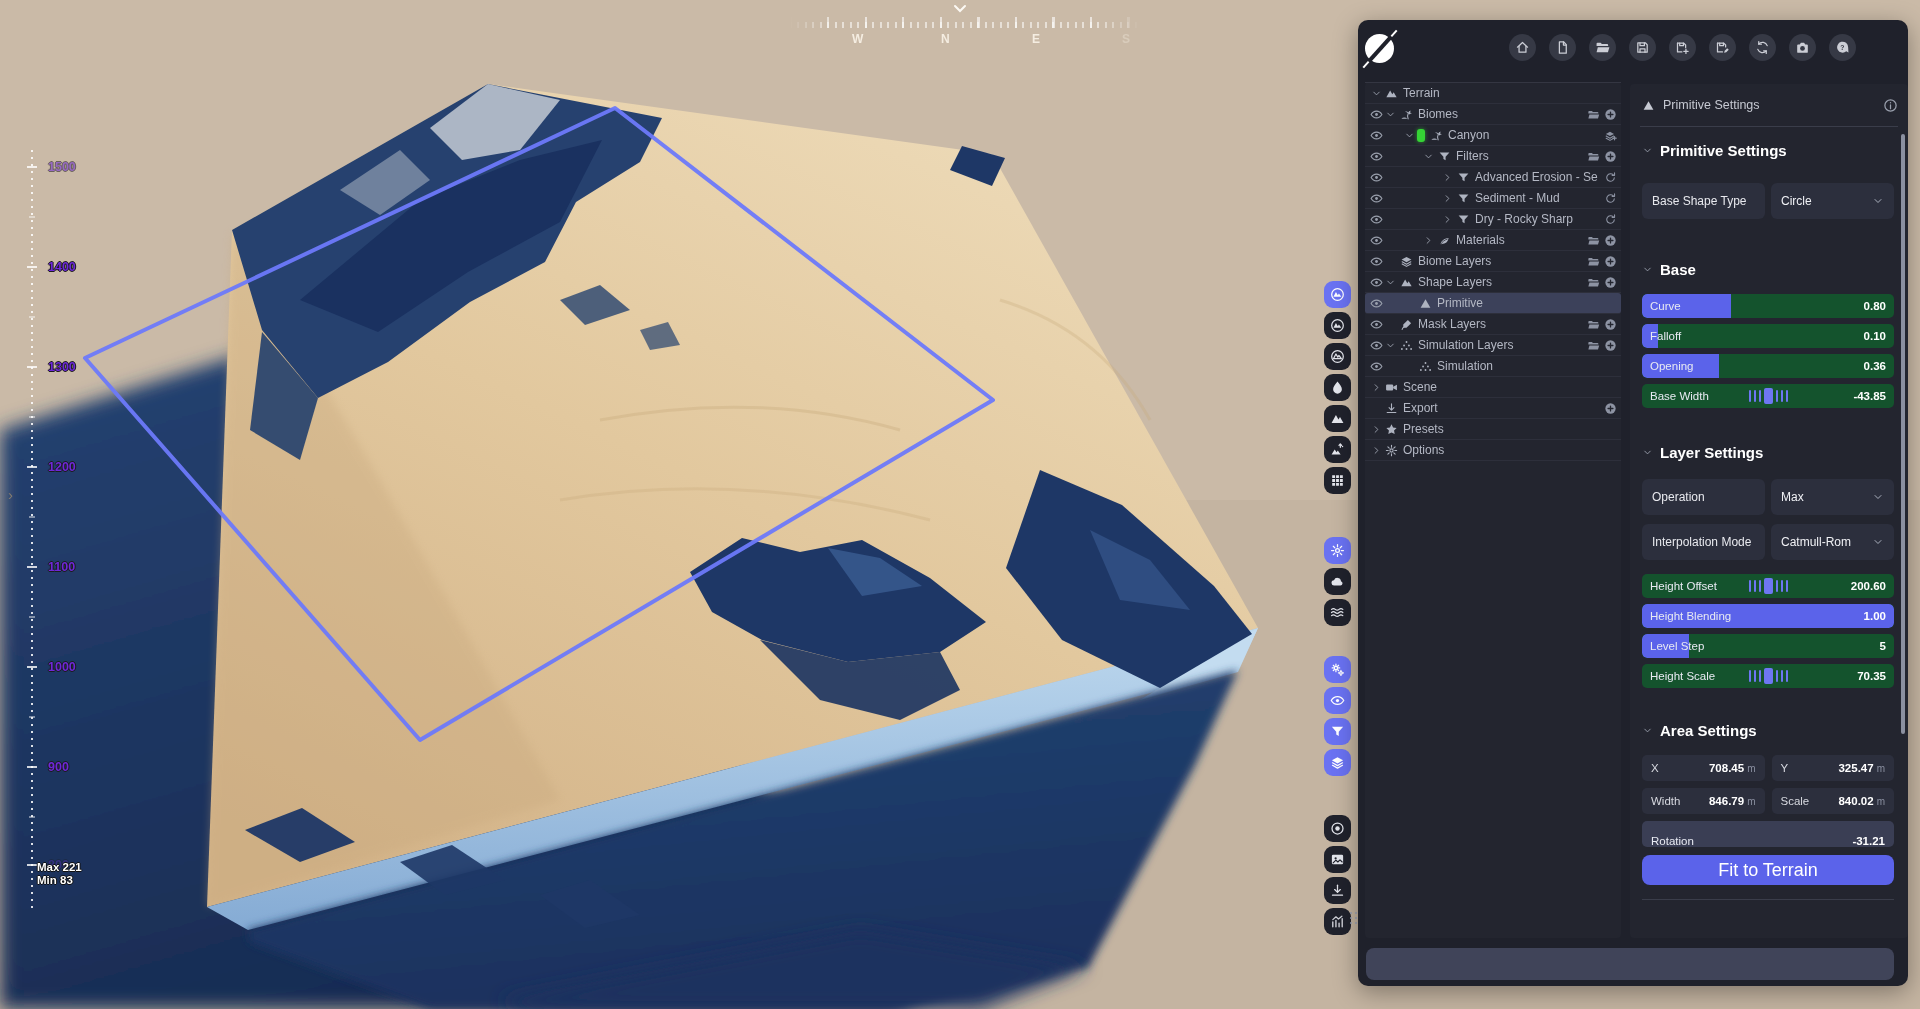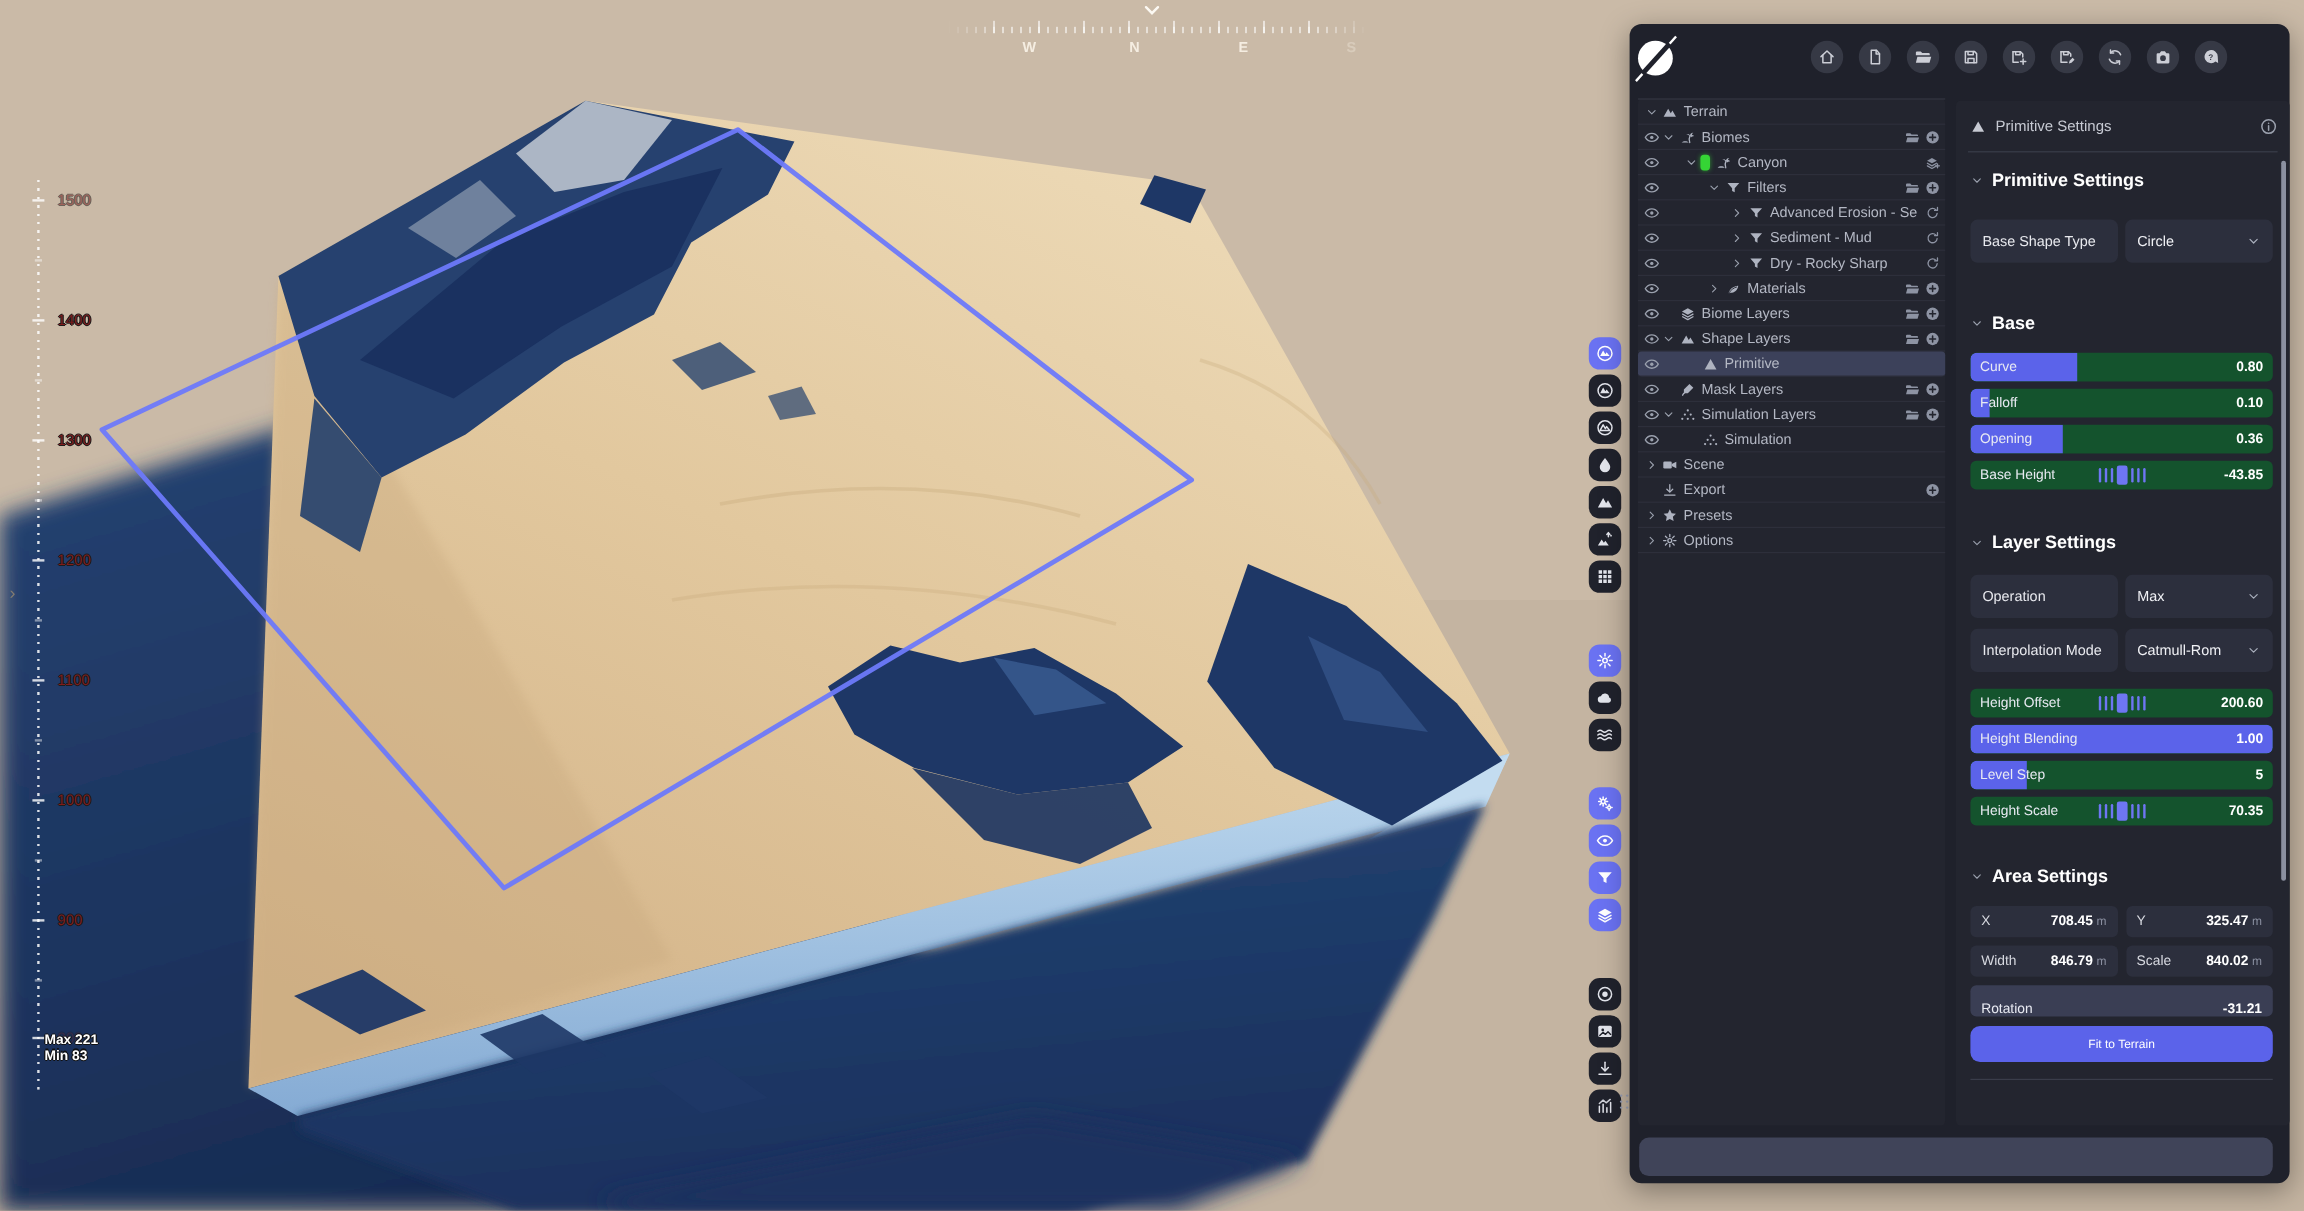--- a/index.html
+++ b/index.html
@@ -15,21 +15,21 @@
      -webkit-mask-image:linear-gradient(90deg,transparent,#000 12%,#000 88%,transparent);
      mask-image:linear-gradient(90deg,transparent,#000 12%,#000 88%,transparent);}
   #compass .t-minor{top:18px;height:6px;background:repeating-linear-gradient(90deg,rgba(255,255,255,.55) 0 1.6px,transparent 1.6px 7.5px)}
   #compass .t-major{top:13px;height:11px;background:repeating-linear-gradient(90deg,rgba(255,255,255,.6) 0 2px,transparent 2px 37.5px)}
   #compass .cl{position:absolute;top:28px;font-size:12px;color:rgba(255,250,240,.8);font-weight:bold}
   #cl-w{left:62px}#cl-n{left:151px}#cl-e{left:242px}#cl-s{left:332px;opacity:.35}
 
   #elev-ruler{position:absolute;left:0;top:0;pointer-events:none}
   #elev-dotline{position:absolute;left:31px;top:150px;width:2px;height:758px;
      background:repeating-linear-gradient(180deg,rgba(255,255,255,.85) 0 2px,transparent 2px 7px)}
-  .elev-label{position:absolute;left:48px;font-size:12.5px;font-weight:normal;color:#7f1d1d;
+  .elev-label{position:absolute;left:48px;font-size:12.5px;font-weight:bold;color:#6d28d9;
      text-shadow:-1px 0 #1c1c1c,1px 0 #1c1c1c,0 -1px #1c1c1c,0 1px #1c1c1c;transform:translateY(-50%)}
   .elev-tick{position:absolute;left:27px;width:10px;height:2px;background:rgba(255,255,255,.8)}
   .elev-tick.minor{left:29px;width:6px;opacity:.55}
   #minmax{position:absolute;left:37px;top:861px;font-size:11.5px;font-weight:bold;color:#fff;
      line-height:13px;text-shadow:-1px 0 #111,1px 0 #111,0 -1px #111,0 1px #111;pointer-events:none}
   #vp-expand{position:absolute;left:8px;top:486px;color:#847c70;font-size:15px;cursor:pointer}
 
   
   .stgroup{position:absolute;left:1324px;display:flex;flex-direction:column;gap:4px}
   .stbtn{width:27px;height:27px;border-radius:9px;background:#20222c;color:#e3e5ec;
@@ -95,21 +95,21 @@
   .scrub b{width:9px;height:16px;background:#6e76f2;border-radius:2px}
   .fgrid{display:grid;grid-template-columns:1fr 1fr;gap:7px;margin-bottom:7px}
   .fbox{background:#2c2f3d;border-radius:5px;height:26px;display:flex;align-items:center;padding:0 9px;font-size:11.5px;cursor:text}
   .fbox .flabel{color:#d7d9e0;flex:1}
   .fbox .fval{color:#fff;font-weight:bold}
   .fbox .funit{color:#8a8fa0;font-size:10px;margin-left:3px}
   .rotrow{background:#3a3e54;border-radius:5px;height:26px;display:flex;align-items:flex-end;padding:0 9px;
      font-size:11.5px;margin-bottom:8px;cursor:ew-resize}
   .rotrow .flabel{color:#e8eaf2;flex:1}
   .rotrow .fval{color:#fff;font-weight:bold}
-  #fit-btn{height:30px;border-radius:8px;background:#5b63ea;color:#fff;font-size:10px;border:none;
+  #fit-btn{height:30px;border-radius:8px;background:#5b63ea;color:#fff;font-size:18px;border:none;
      width:100%;cursor:pointer;font-family:inherit}
   #sp-end-divider{border-bottom:1px solid #3a3d4a;margin-top:14px}
 
   #status-bar{position:absolute;left:8px;right:14px;bottom:6px;height:32px;border-radius:8px;background:#404459}
   .ic{display:block}
 </style>
 </head>
 <body>
 
 <div id="root">
@@ -962,21 +962,21 @@
             <div class="srow">
               <span class="scrub">
                 <i></i>
                 <i></i>
                 <i></i>
                 <b></b>
                 <i></i>
                 <i></i>
                 <i></i>
               </span>
-              <span class="slabel">Base Height</span>
+              <span class="slabel">Base Width</span>
               <span class="sval">-43.85</span>
             </div>
           </div><div class="shead" style="margin-top:36px">
             <svg class="ic " width="11" height="11" viewBox="0 0 24 24" fill="none" stroke="currentColor" stroke-width="2" stroke-linecap="round" stroke-linejoin="round">
               <path d="M6 9l6 6 6-6"></path>
             </svg>
             <span>Layer Settings</span>
           </div><div style="margin-top:18px">
             <div class="ddrow">
               <div class="dlabel">Operation</div>

